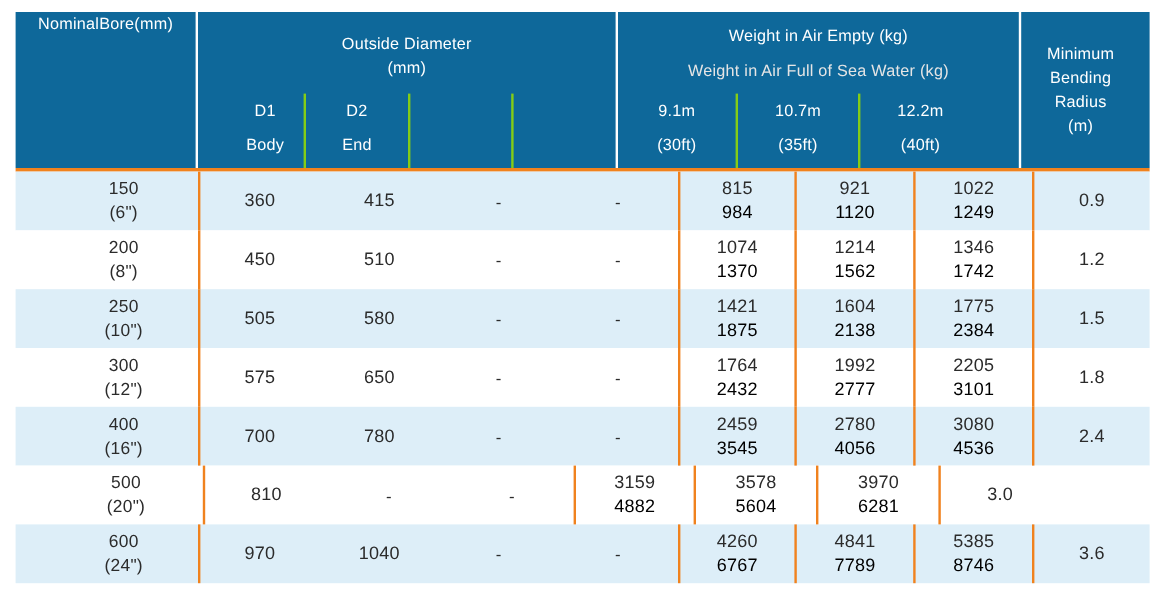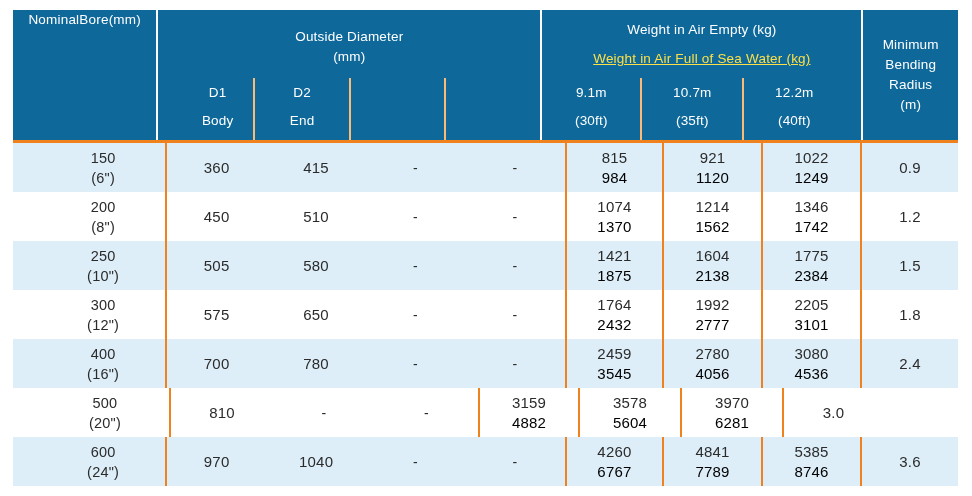--- a/index.html
+++ b/index.html
@@ -13,33 +13,33 @@
   .spec-table { position:absolute; left:13px; top:10px; width:945px; }
 
   
   .thead { display:flex; height:130px; background:#0e689a; color:#fff; }
   .th { text-align:center; letter-spacing:0.2px; }
   .col-bore {
     width:150px; display:flex; flex-direction:row;
     justify-content:center; font-size:13.5px; line-height:20px;
   }
   .group { display:flex; flex-direction:column; border-left:2px solid #fff; }
-  .od-group { width:384px;text-align:center; }
+  .od-group { width:350px;text-align:center; }
   .wt-group { width:336px; }
   .group-title { height:68px; font-size:13.5px; }
   .od-group .group-title { padding-top:17px; line-height:20px; }
   .wt-group .group-title { padding-top:10px; }
   .wt-empty { line-height:20px; display:block; }
-  .wt-full  { line-height:20px; display:block; margin-top:9px; color:#fde047;text-decoration:underline; }
+  .wt-full  { line-height:20px; display:block; margin-top:9px; color:#e5e5e5; }
   .subrow { flex:1; display:flex; }
   .subcell {
     display:flex; flex-direction:column; justify-content:space-between;
     padding:6px 0 10px; font-size:13.5px; line-height:18px;
   }
-  .subcell + .subcell { border-left:2px solid #fdba74; }
+  .subcell + .subcell { border-left:2px solid #84cc16; }
   .od-group .subcell:nth-child(1){ width:100px;padding-left:24px; }
   .od-group .subcell:nth-child(2){ width:103px; }
   .od-group .subcell:nth-child(3){ width:102px; }
   .od-group .subcell:nth-child(4){ width:103px; }
   .wt-group .subcell:nth-child(1){ width:98px;  }
   .wt-group .subcell:nth-child(2){ width:102px; }
   .wt-group .subcell:nth-child(3){ width:102px; }
   .col-rad {
     width:101px; border-left:2px solid #fff;
     display:flex; flex-direction:column; justify-content:center;

